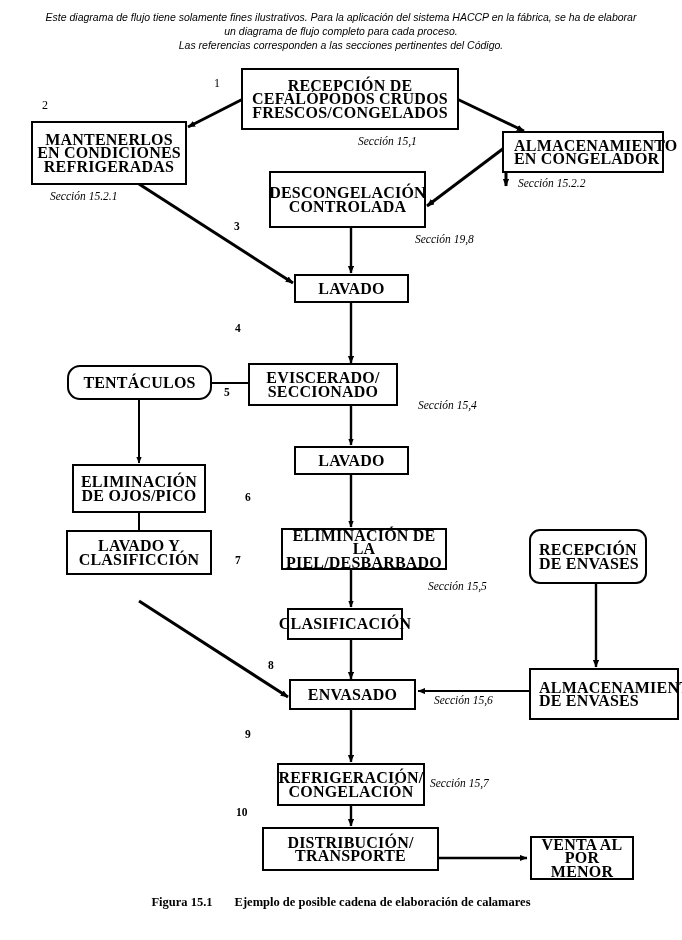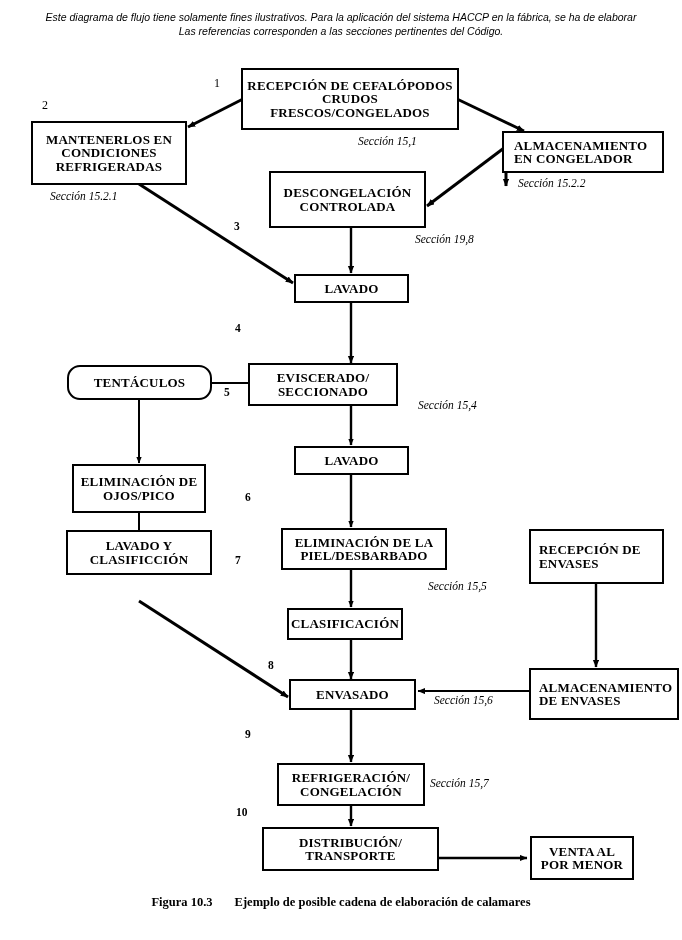--- a/index.html
+++ b/index.html
@@ -13,21 +13,21 @@
          font-family:Liberation Sans, sans-serif;
          font-style:italic;font-size:10.5px;line-height:14px;
          text-align:center;color:#000;}
   .intro .l1{text-align:center;}
 
   
   .box{position:absolute;border:2px solid #000;background:#fff;
        box-sizing:border-box;display:flex;align-items:center;
        justify-content:center;text-align:center;
        font-family:"Liberation Serif","DejaVu Serif",serif;
-       font-weight:bold;font-size:13px;line-height:13.5px;
+       font-weight:bold;font-size:16px;line-height:13.5px;
        letter-spacing:.2px;}
   .box span{display:block;padding:0 4px;}
 
   
   .sec{position:absolute;font-family:"Liberation Serif","DejaVu Serif",serif;
        font-style:italic;font-size:11.5px;white-space:nowrap;}
 
   
   .num{position:absolute;font-family:"Liberation Serif","DejaVu Serif",serif;
        font-size:12px;white-space:nowrap;}
@@ -42,20 +42,21 @@
   svg.edges{position:absolute;left:0;top:0;width:682px;height:940px;
             pointer-events:none;}
 </style>
 </head>
 <body>
 
 <div id="stage">
 
   <div class="intro">
     <div class="l1">Este diagrama de flujo tiene solamente fines ilustrativos. Para la aplicación del sistema HACCP en la fábrica, se ha de elaborar</div>
+    <div class="l1">un diagrama de flujo completo para cada proceso.</div>
     <div class="l1">Las referencias corresponden a las secciones pertinentes del Código.</div>
   </div>
 
   <svg class="edges" viewBox="0 0 682 940">
     <defs>
       <marker id="ah" markerWidth="9" markerHeight="9" refX="7.2" refY="3.2" orient="auto" markerUnits="userSpaceOnUse">
         <path d="M0,0 L7.6,3.2 L0,6.4 z" fill="#000"></path>
       </marker>
       <marker id="ahs" markerWidth="8" markerHeight="8" refX="6.4" refY="2.8" orient="auto" markerUnits="userSpaceOnUse">
         <path d="M0,0 L6.8,2.8 L0,5.6 z" fill="#000"></path>
@@ -140,21 +141,21 @@
   </div>
 
   <div class="box" style="left:66px;top:530px;width:146px;height:45px;">
     <span>LAVADO Y CLASIFICCIÓN</span>
   </div>
 
   <div class="box" style="left:281px;top:528px;width:166px;height:42px;">
     <span>ELIMINACIÓN DE LA PIEL/DESBARBADO</span>
   </div>
 
-  <div class="box" style="left:529px;top:529px;width:135px;height:55px;justify-content:flex-start;text-align:left;">
+  <div class="box" style="left:529px;top:529px;width:118px;height:55px;justify-content:flex-start;text-align:left;border-radius:11px;">
     <span style="padding-left:8px;">RECEPCIÓN DE ENVASES</span>
   </div>
 
   <div class="box" style="left:287px;top:608px;width:116px;height:32px;">
     <span>CLASIFICACIÓN</span>
   </div>
 
   <div class="box" style="left:529px;top:668px;width:150px;height:52px;justify-content:flex-start;text-align:left;">
     <span style="padding-left:8px;">ALMACENAMIENTO DE ENVASES</span>
   </div>
@@ -189,16 +190,16 @@
   <div class="num b" style="left:234px;top:220px;">3</div>
   <div class="num b" style="left:235px;top:322px;">4</div>
   <div class="num b" style="left:224px;top:386px;">5</div>
   <div class="num b" style="left:245px;top:491px;">6</div>
   <div class="num b" style="left:235px;top:554px;">7</div>
   <div class="num b" style="left:268px;top:659px;">8</div>
   <div class="num b" style="left:245px;top:728px;">9</div>
   <div class="num b" style="left:236px;top:806px;">10</div>
 
   <div class="caption">
-    <span>Figura 10.3</span><span class="gap"></span><span>Ejemplo de posible cadena de elaboración de calamares</span>
+    <span>Figura 15.1</span><span class="gap"></span><span>Ejemplo de posible cadena de elaboración de calamares</span>
   </div>
 
 </div>
 
 </body></html>

